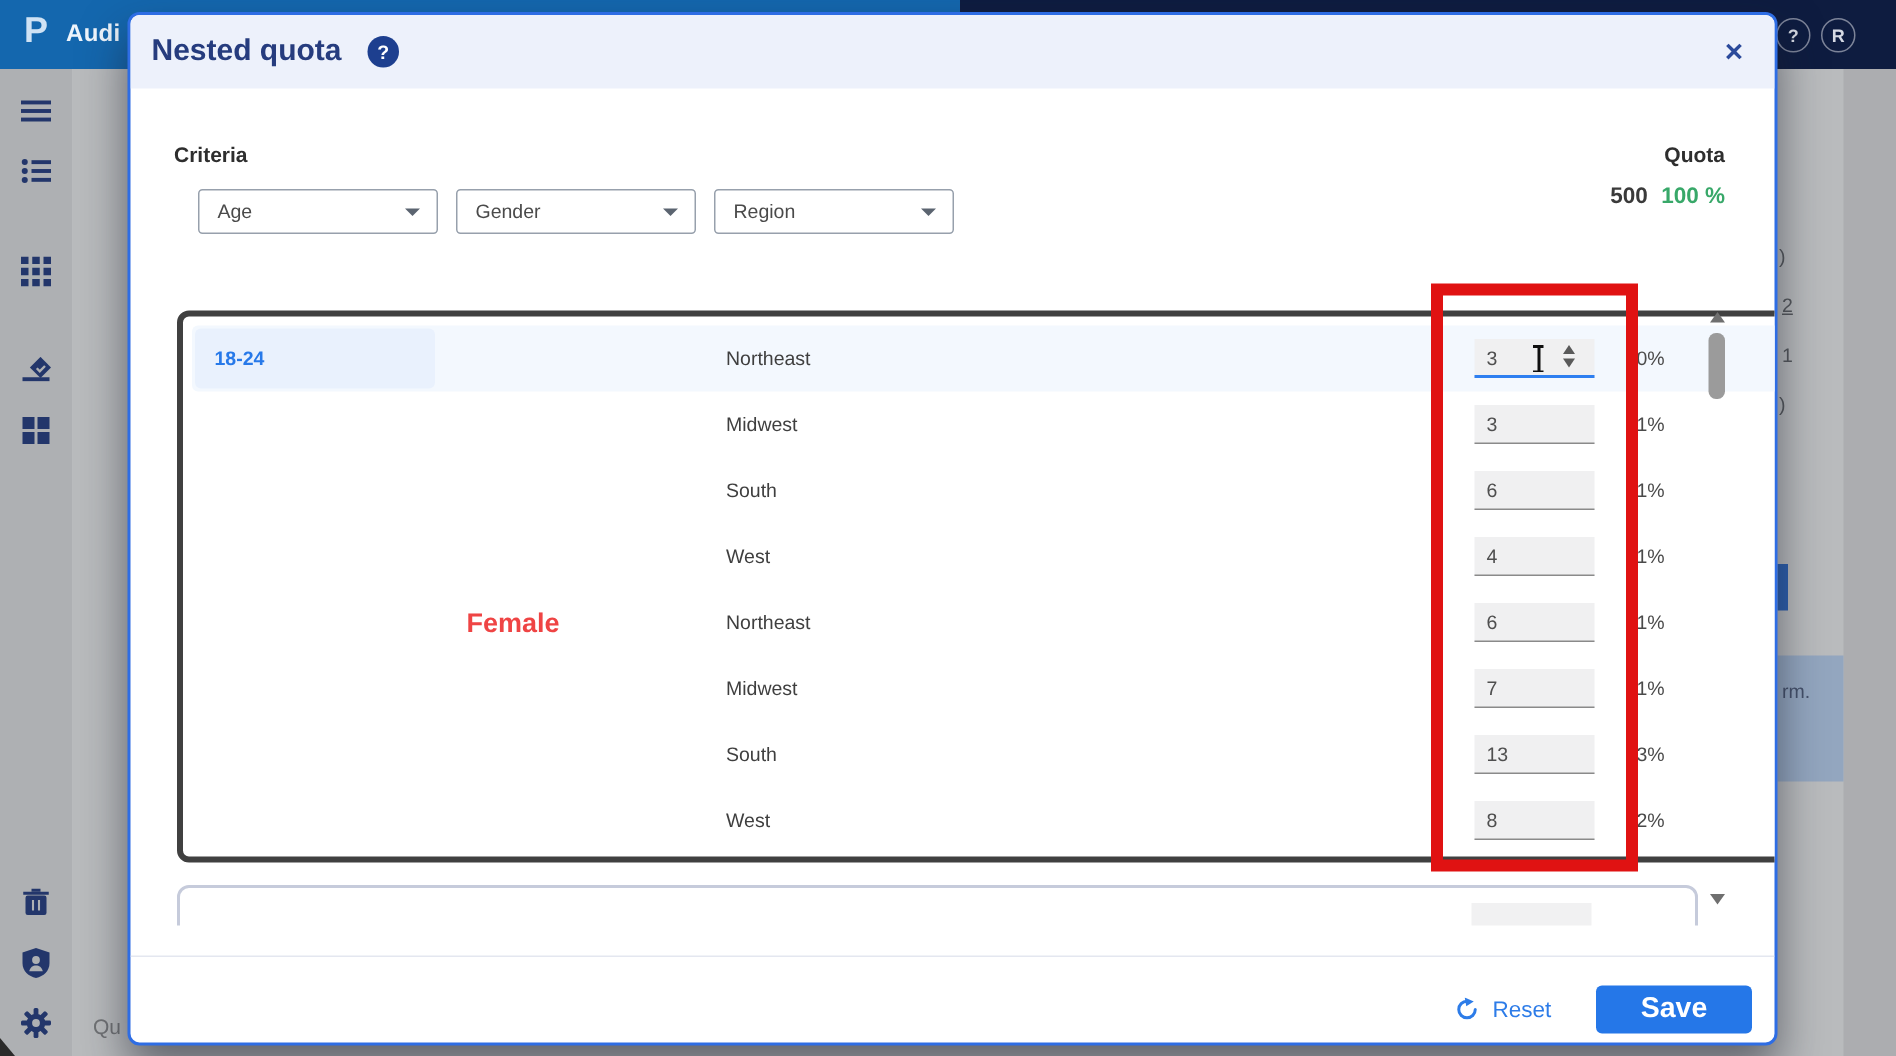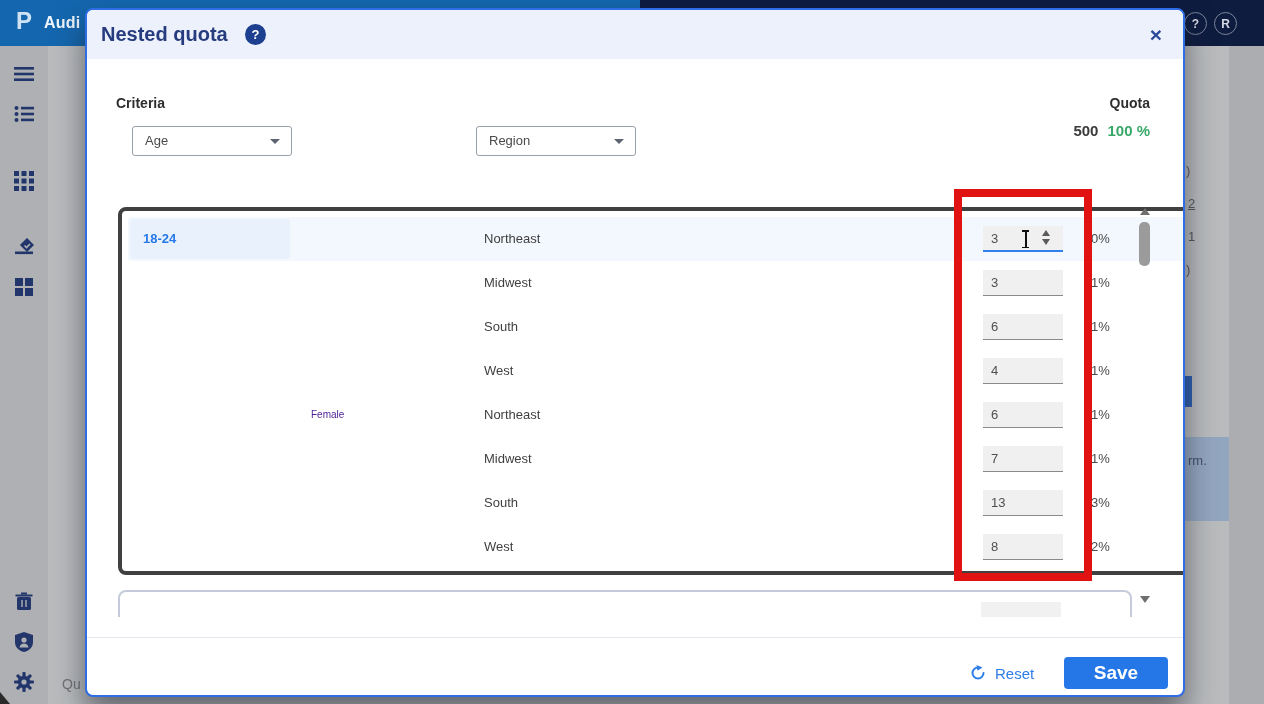--- a/index.html
+++ b/index.html
@@ -48,21 +48,21 @@
   .dd-lbl { position:absolute; left:12px; line-height:28px; font-size:13px; color:#4a4a4a; }
   .dd-car { position:absolute; right:11px; top:12px; width:0; height:0;
             border-left:5px solid transparent; border-right:5px solid transparent; border-top:5px solid #5b6470; }
 
   
   .qbox { left:31px; top:197px; width:1164px; height:368px; border:4px solid #404040; border-radius:8px; background:#fff; }
   .qrow { position:absolute; left:6px; right:6px; height:44px; }
   .qrow-hl { background:#f3f8fe; border-radius:4px; }
   .chip { position:absolute; top:2px; width:160px; height:40px; background:#e9f1fd; border-radius:4px; }
   .chip span { position:absolute; left:13px; line-height:40px; font-size:13px; font-weight:700; color:#2779e9; }
-  .glabel { position:absolute; left:183px; line-height:44px; font-size:10px; font-weight:400; color:#4c1d95; }
+  .glabel { position:absolute; left:183px; line-height:44px; font-size:18px; font-weight:700; color:#ef4444; }
   .region { position:absolute; left:356px; line-height:44px; font-size:13px; color:#3f3f3f; }
   .qinput { position:absolute; left:855px; top:9px; width:80px; height:26px; background:#f0f0f1; border:none;
             border-bottom:1px solid #8a8a8a; font-family:"Liberation Sans",sans-serif; font-size:13px; color:#4f4f4f; padding-left:8px; }
   .qinput-focus { border-bottom:2px solid #2e7ff0; }
   .pct { position:absolute; left:963px; line-height:44px; font-size:13px; color:#4a4a4a; }
   .spin { position:absolute; left:914px; top:13px; width:8px; }
   .spin i { display:block; width:0; height:0; border-left:4px solid transparent; border-right:4px solid transparent; }
   .spin .up { border-bottom:6px solid #5a5a5a; margin-bottom:3px; }
   .spin .dn { border-top:6px solid #5a5a5a; }
   .ibeam { position:absolute; left:893px; top:13px; width:9px; height:18px; }
@@ -206,20 +206,24 @@
   </div>
 
   <div class="abs lbl criteria-lbl">Criteria</div>
   <div class="abs lbl quota-lbl">Quota</div>
   <div class="abs quota-vals">
     <span class="quota-n">500</span><span class="quota-p">100 %</span>
   </div>
 
   <div class="abs dd" style="left:29px;">
     <span class="dd-lbl">Age</span>
+    <span class="dd-car"></span>
+  </div>
+  <div class="abs dd" style="left:201px;">
+    <span class="dd-lbl">Gender</span>
     <span class="dd-car"></span>
   </div>
   <div class="abs dd" style="left:373px;">
     <span class="dd-lbl">Region</span>
     <span class="dd-car"></span>
   </div>
 
   <div class="abs qbox">
     <div class="qrow qrow-hl" style="top:6px;">
       <div class="chip" style="left:2px;">

